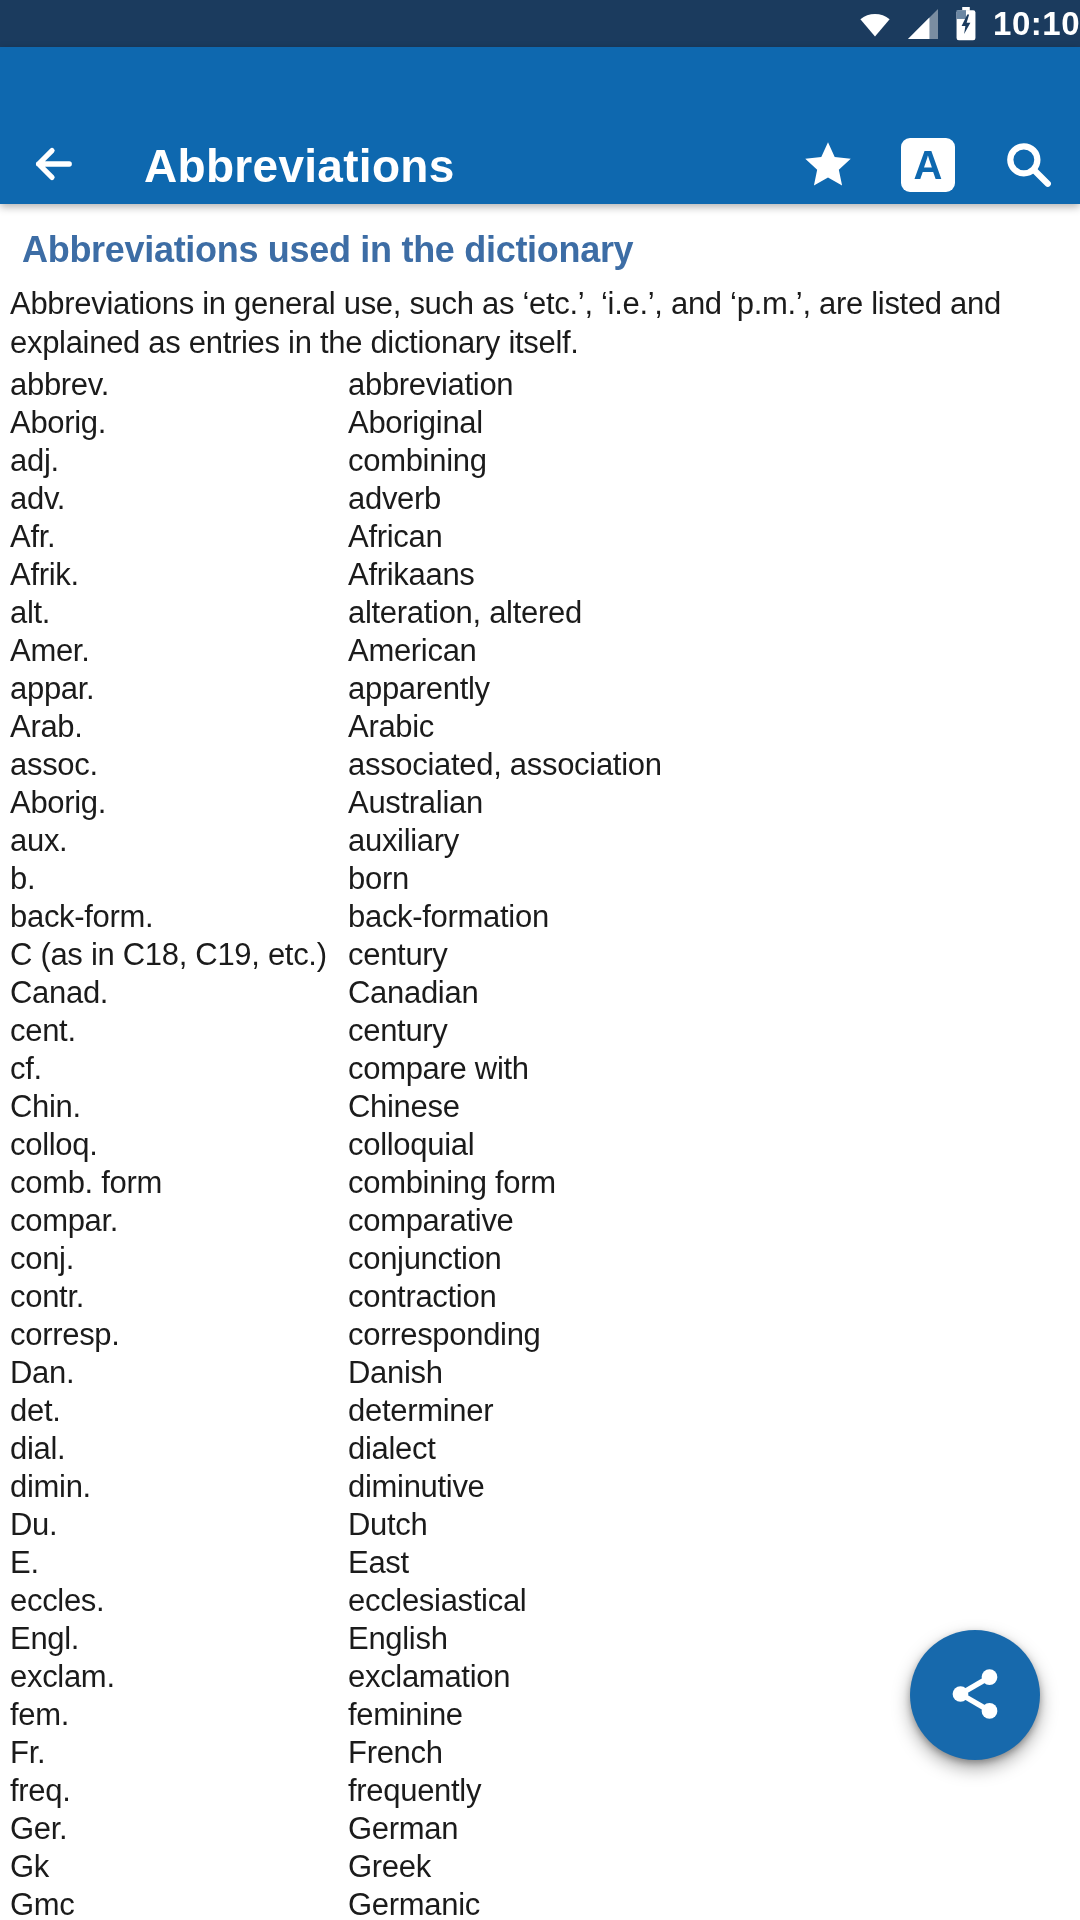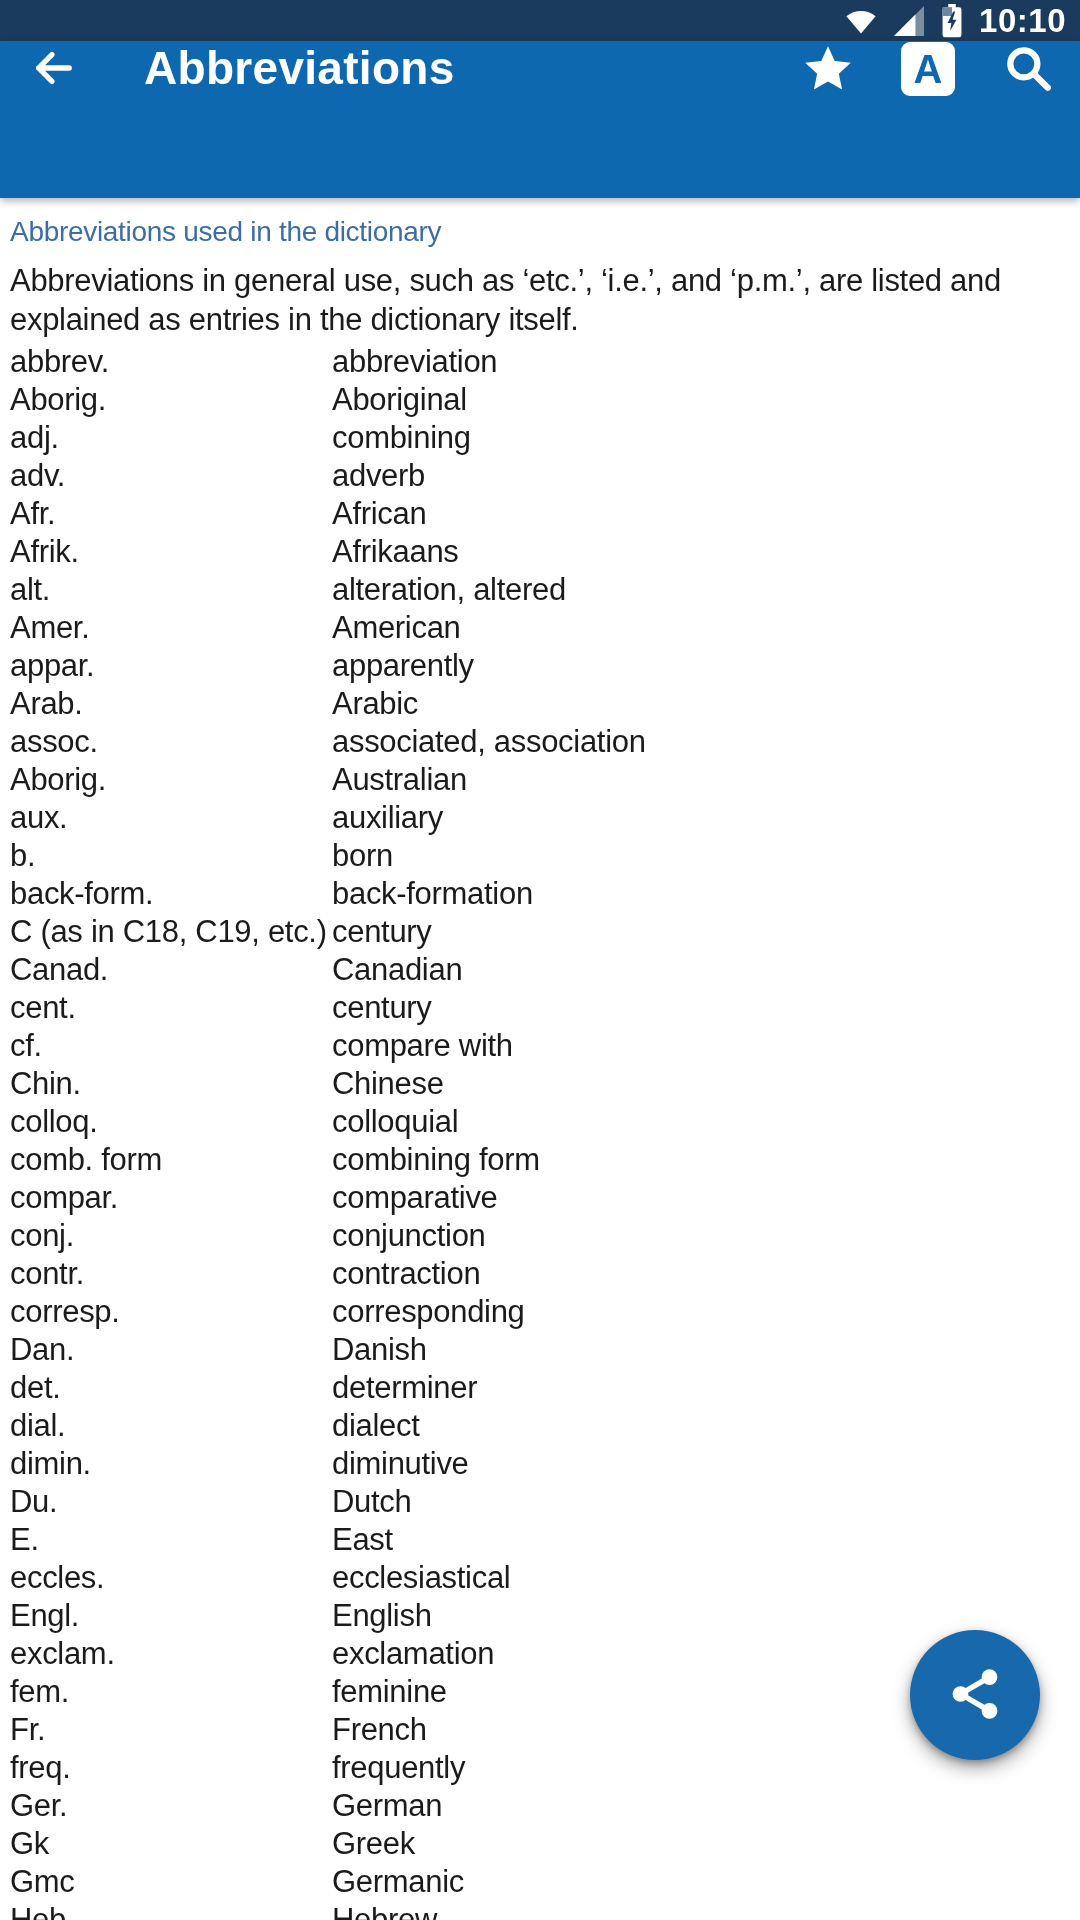--- a/index.html
+++ b/index.html
@@ -2,29 +2,29 @@
 <html><head>
 <meta charset="utf-8">
 <style>
   html,body{margin:0;padding:0;background:#555;}
   .screen{
     position:relative;width:1080px;height:1920px;background:#ffffff;
     overflow:hidden;font-family:"Liberation Sans",sans-serif;
   }
   
   .status-bar{
-    height:41px;background:#1b3b5e;display:flex;align-items:center;
-    justify-content:flex-end;gap:16px;padding-right:14px;box-sizing:border-box;
+    height:47px;background:#1b3b5e;display:flex;align-items:center;
+    justify-content:flex-end;gap:16px;padding-right:0;box-sizing:border-box;
   }
   .status-bar svg{display:block;}
   .status-time{color:#ffffff;font-size:33px;font-weight:600;letter-spacing:0.5px;}
   
   .app-bar{
-    height:157px;background:#0e68af;display:flex;align-items:flex-start;
-    padding:0 24px;box-sizing:border-box;position:relative;z-index:3;
+    height:157px;background:#0e68af;display:flex;align-items:flex-end;
+    padding:11px 24px;box-sizing:border-box;position:relative;z-index:3;
     box-shadow:0 3px 8px rgba(0,0,0,0.30);
   }
   .icon-btn{
     width:56px;height:56px;display:flex;align-items:center;justify-content:center;
     background:transparent;border:none;padding:0;cursor:pointer;
   }
   .app-title{
     color:#ffffff;font-size:46px;font-weight:600;letter-spacing:0.3px;
     margin-left:64px;
   }
@@ -33,30 +33,30 @@
     width:54px;height:54px;background:#ffffff;border-radius:9px;
     display:flex;align-items:center;justify-content:center;
     color:#0e68af;font-size:40px;font-weight:700;
   }
   
   .content{
     padding:12px 10px 0 10px;box-sizing:border-box;color:#1b1b1b;
     letter-spacing:-0.3px;
   }
   .heading{
-    color:#3d6da5;font-size:28px;font-weight:400;line-height:44px;margin:0;
+    color:#3d6da5;font-size:36px;font-weight:700;line-height:44px;margin:12px;
     letter-spacing:-0.3px;
   }
   .intro{
     font-size:31px;line-height:39px;margin:7px 0 0 0;max-width:1062px;
   }
   .abbr-list{margin-top:4px;}
   .abbr-row{display:flex;height:38px;align-items:baseline;line-height:38px;}
   .abbr-key{flex:0 0 322px;font-size:31px;white-space:nowrap;overflow:visible;}
-  .abbr-val{flex:1;font-size:31px;white-space:nowrap;}
+  .abbr-val{flex:1;font-size:31px;white-space:nowrap;margin-left:16px;}
   
   .fab{
     position:absolute;left:910px;top:1630px;width:130px;height:130px;
     border-radius:50%;background:#1769ac;border:none;cursor:pointer;
     display:flex;align-items:center;justify-content:center;
     box-shadow:0 8px 18px rgba(0,0,0,0.35), 0 3px 6px rgba(0,0,0,0.25);
     z-index:5;
   }
 </style>
 </head>

